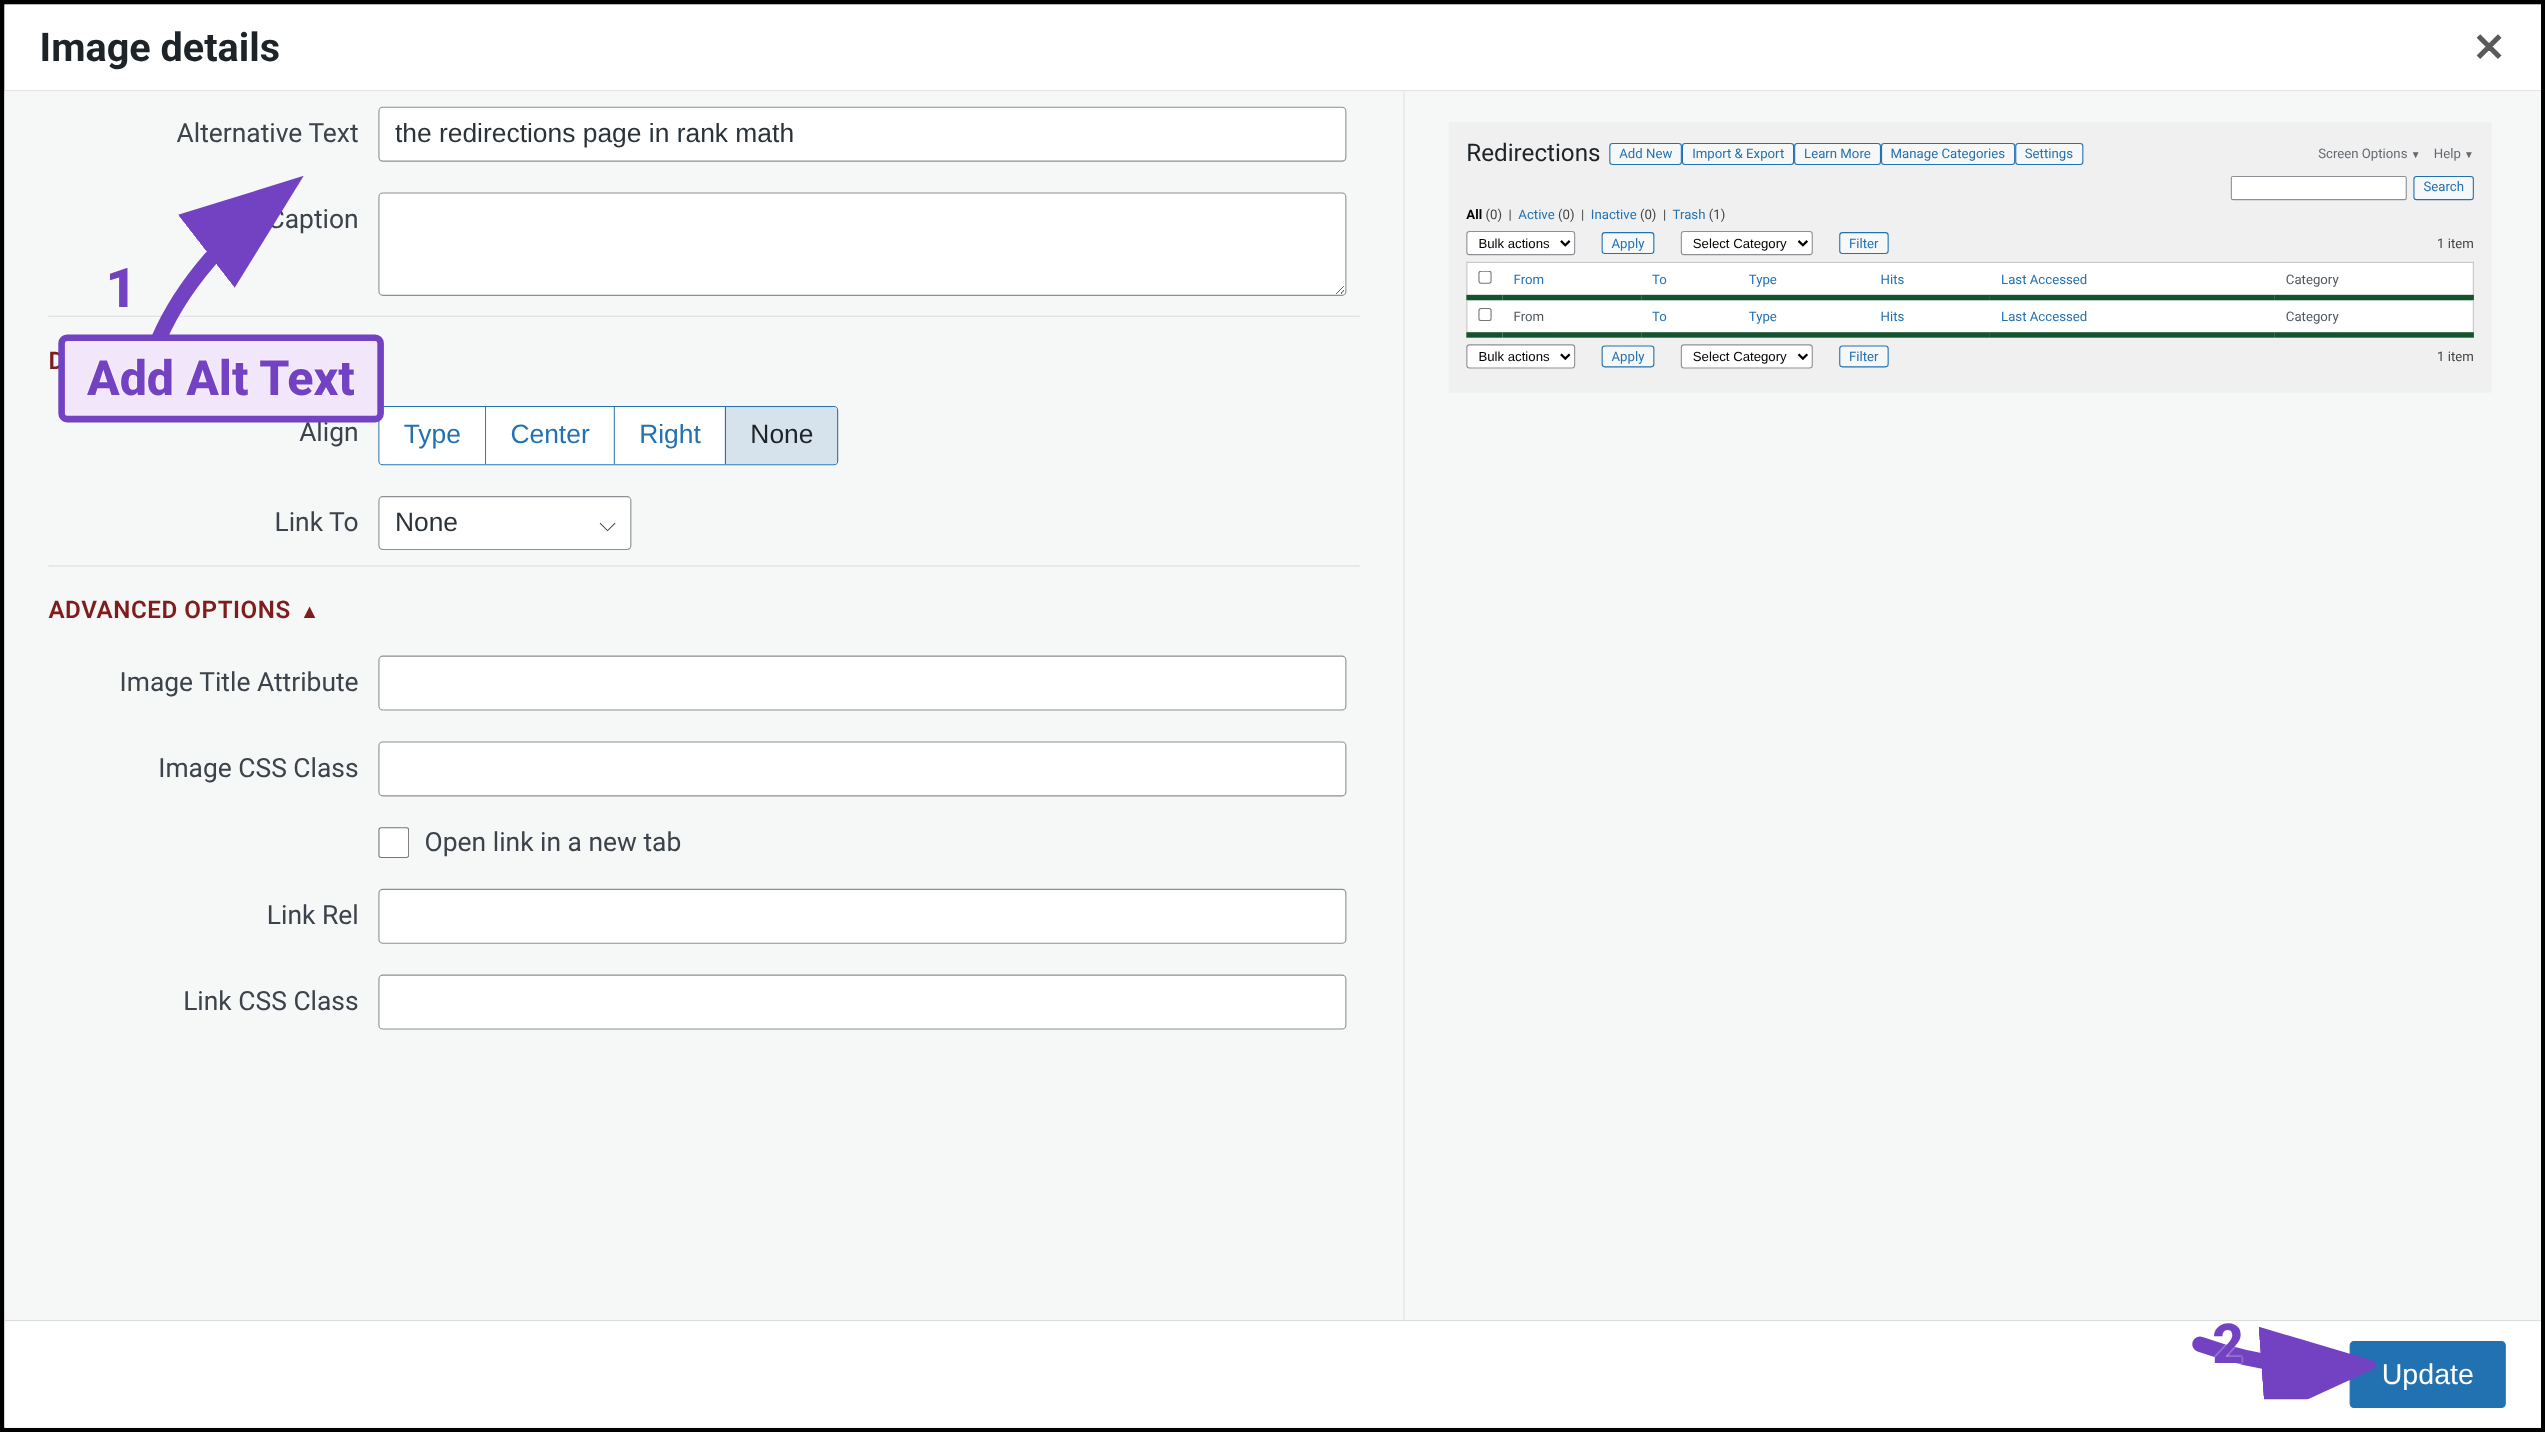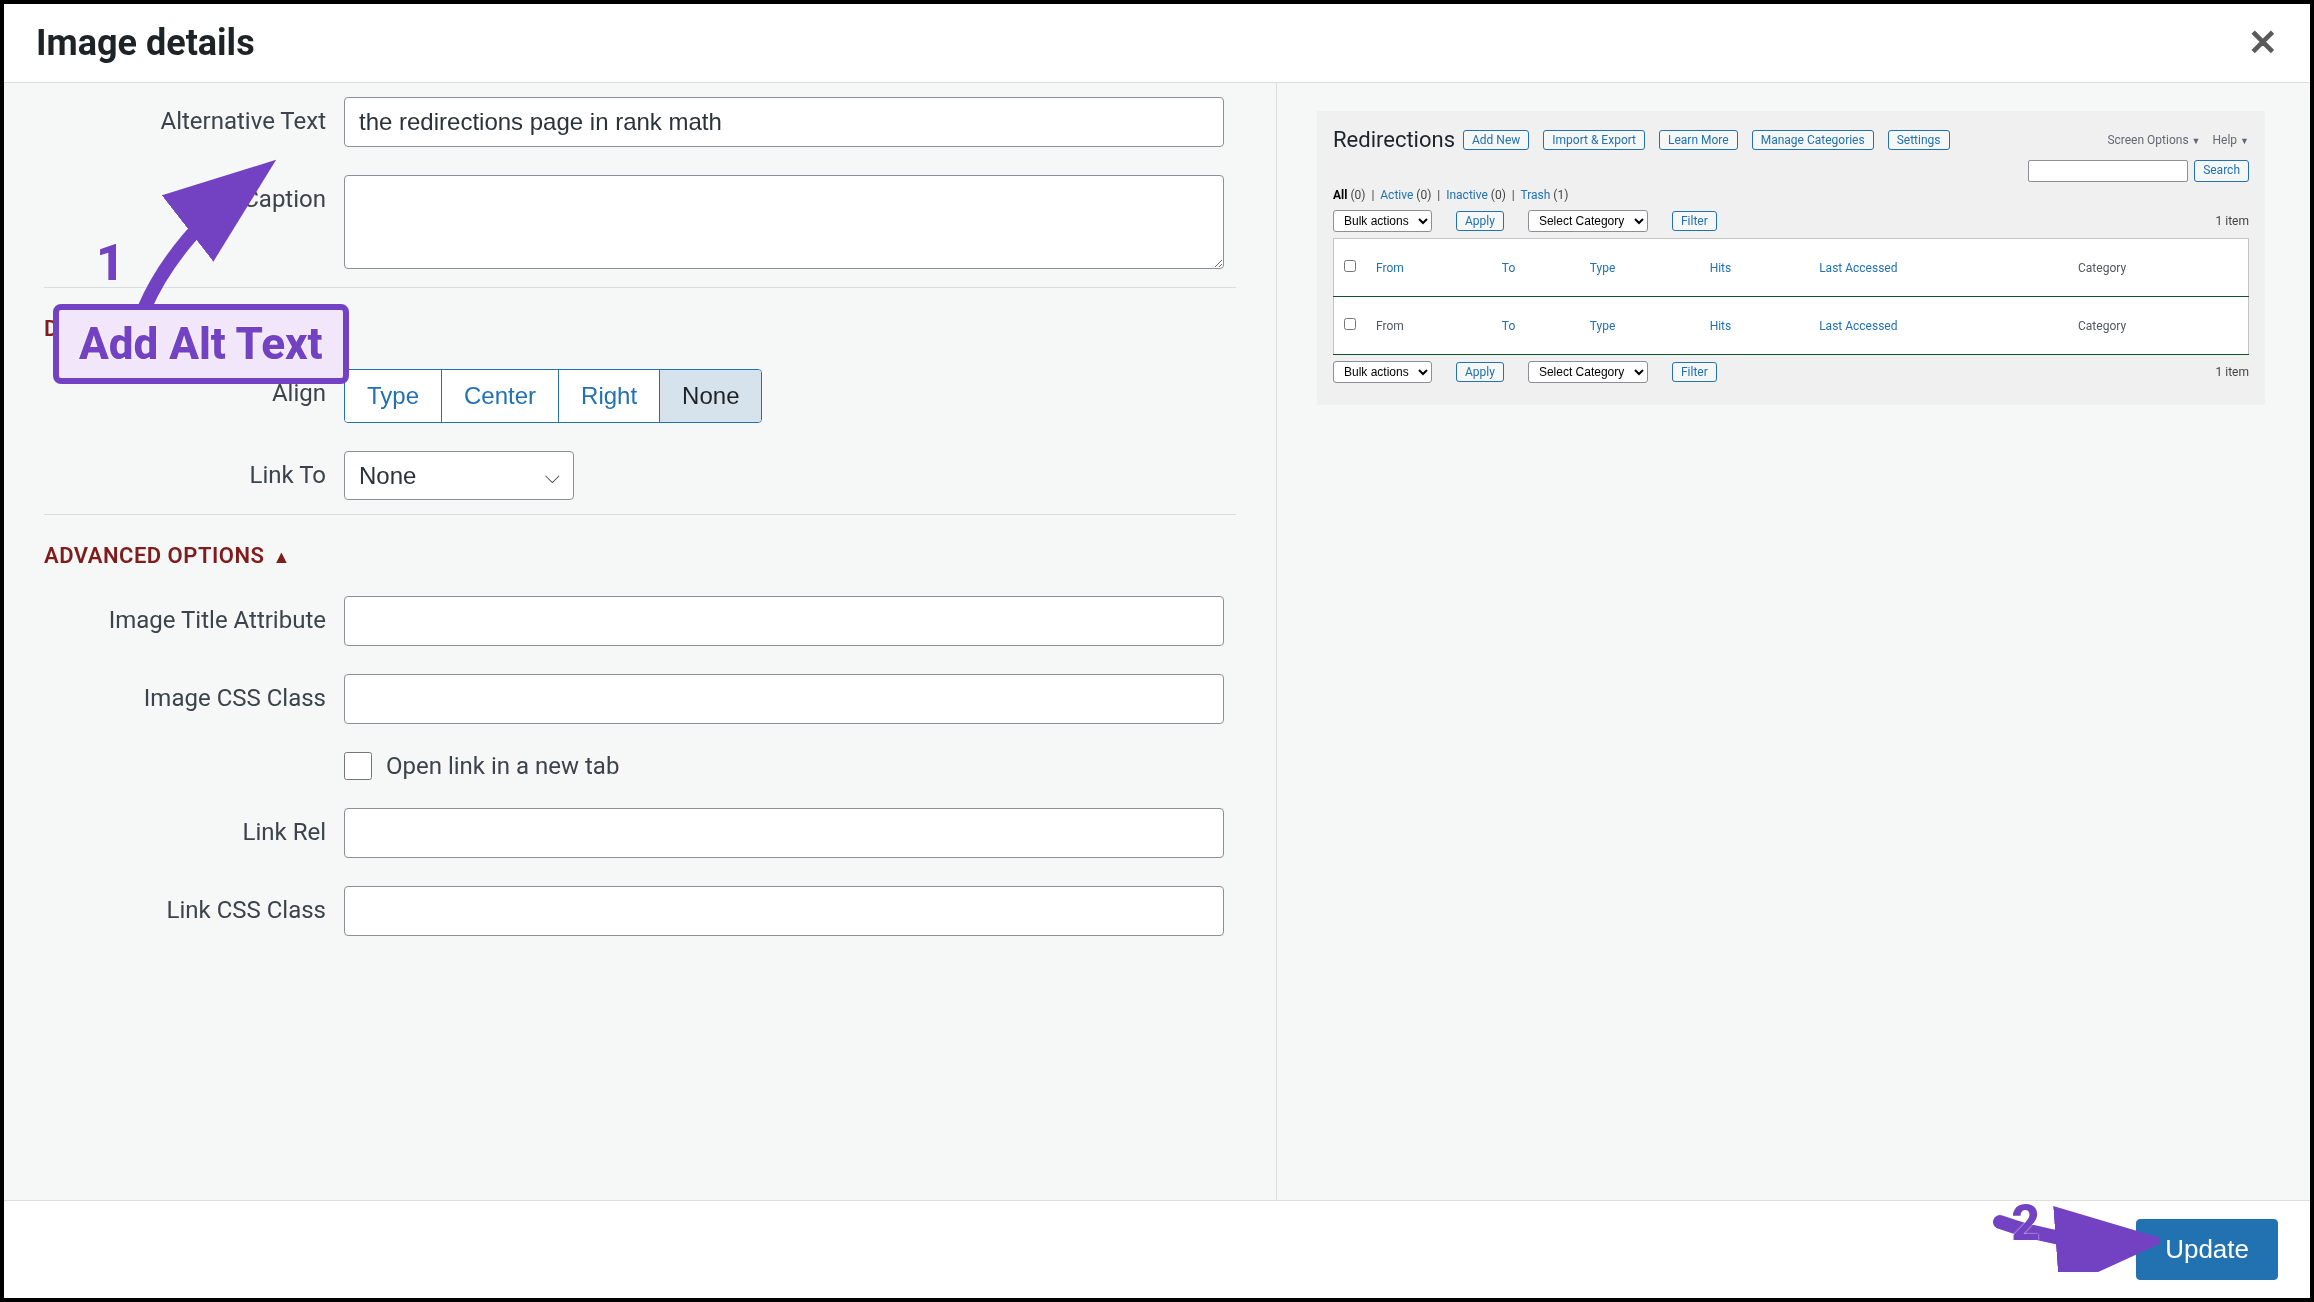--- a/index.html
+++ b/index.html
@@ -39,33 +39,33 @@
 .annot-badge { position: absolute; left: 14px; top: 300px; background: #f2e6fb; border: 6px solid #7342c2; border-radius: 8px; padding: 10px 20px; font-size: 44px; font-weight: 800; color: #7342c2; z-index: 50; line-height: 1.1; white-space: nowrap; text-shadow: 0 0 2px #fff; margin-left: 35px; }
 .annot-num1 { position: absolute; left: 92px; top: 230px; font-size: 50px; font-weight: 800; color: #7342c2; z-index: 50; text-shadow: 0 0 2px #fff; }
 .annot-arrow1 { position: absolute; left: 110px; top: 155px; z-index: 49; }
 .annot-num2 { position: absolute; right: 270px; bottom: 46px; font-size: 50px; font-weight: 800; color: #7342c2; z-index: 50; text-shadow: 0 0 2px #fff; }
 .annot-arrow2 { position: absolute; right: 150px; bottom: 26px; z-index: 49; }
 
 
 .preview-panel { background: #f0f0f1; padding: 16px; font-size: 13px; color: #444; border-radius: 0; width: 948px; }
 .preview-header { display: flex; justify-content: space-between; align-items: center; margin-bottom: 8px; }
 .preview-title { font-size: 22px; font-weight: 400; color: #1d2327; }
-.preview-btns { display: flex; gap: 14px; align-items: center; }
+.preview-btns { display: flex; gap: 0; align-items: center; }
 .preview-btn { border: 1px solid #2271b1; color: #2271b1; background: #f6f7f7; padding: 2px 8px; font-size: 12px; border-radius: 3px; cursor: pointer; }
 .preview-search-row { display: flex; justify-content: flex-end; gap: 6px; margin-bottom: 6px; }
 .preview-search-row input[type=text]{ width: 160px; border: 1px solid #8c8f94; padding: 2px 6px; font-size: 12px; border-radius: 2px; height: 22px; }
 .preview-status { font-size: 12px; color: #444; margin-bottom: 8px; }
 .preview-status b { color: #000; font-weight: 700; }
 .preview-status a { color: #2271b1; text-decoration: none; }
 .preview-actionbar { display: flex; gap: 6px; align-items: center; margin-bottom: 6px; justify-content: space-between; }
 .preview-actionbar-left { display: flex; gap: 24px; align-items: center; }
 .preview-sel { border: 1px solid #8c8f94; font-size: 12px; padding: 2px 6px; border-radius: 3px; background: #fff; height: 22px; }
 .preview-count { font-size: 12px; color: #444; }
 .preview-table { width: 100%; border-collapse: collapse; font-size: 12px; border: 1px solid #c3c4c7; background: #fff; }
-.preview-table th, .preview-table td { text-align: left; padding: 21px 10px; border-bottom: 1px solid #14532d; }
+.preview-table th, .preview-table td { text-align: left; padding: 7px 10px; border-bottom: 5px solid #14532d; }
 .preview-table th { color: #2271b1; font-weight: 400; }
 .preview-table td { color: #50575e; }
 .preview-topright { display: flex; gap: 12px; font-size: 12px; color: #646970; align-items: center; }
 .preview-topright .tri { font-size: 9px; }
 </style>
 </head>
 <body>
 
 <div class="outer-frame">
   <div class="modal">

